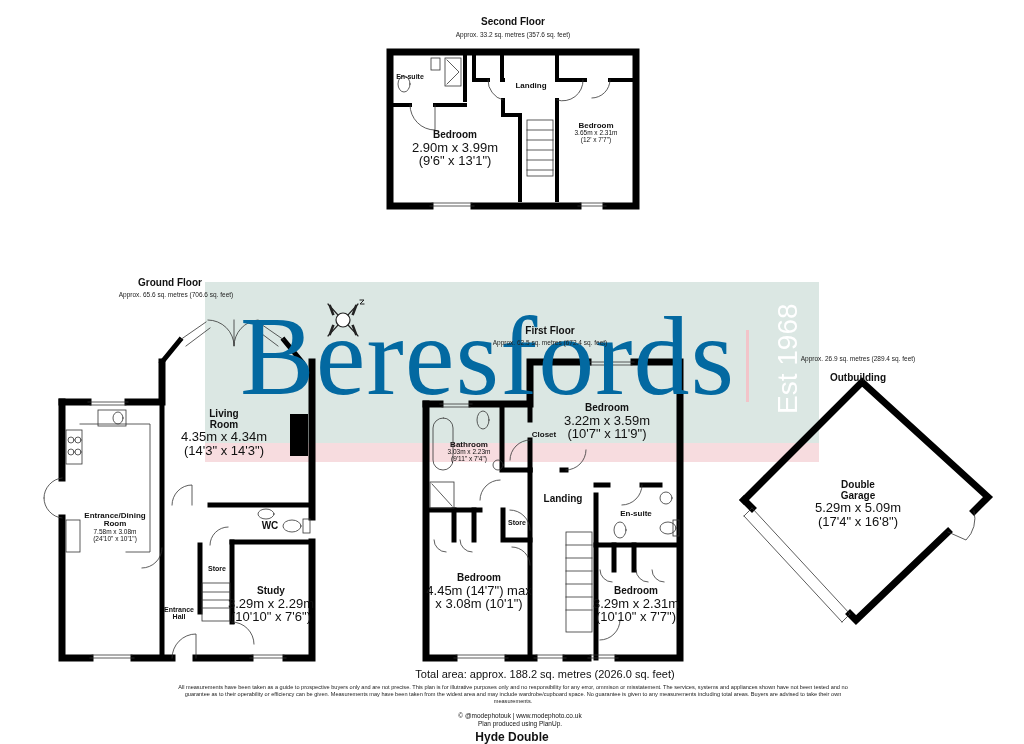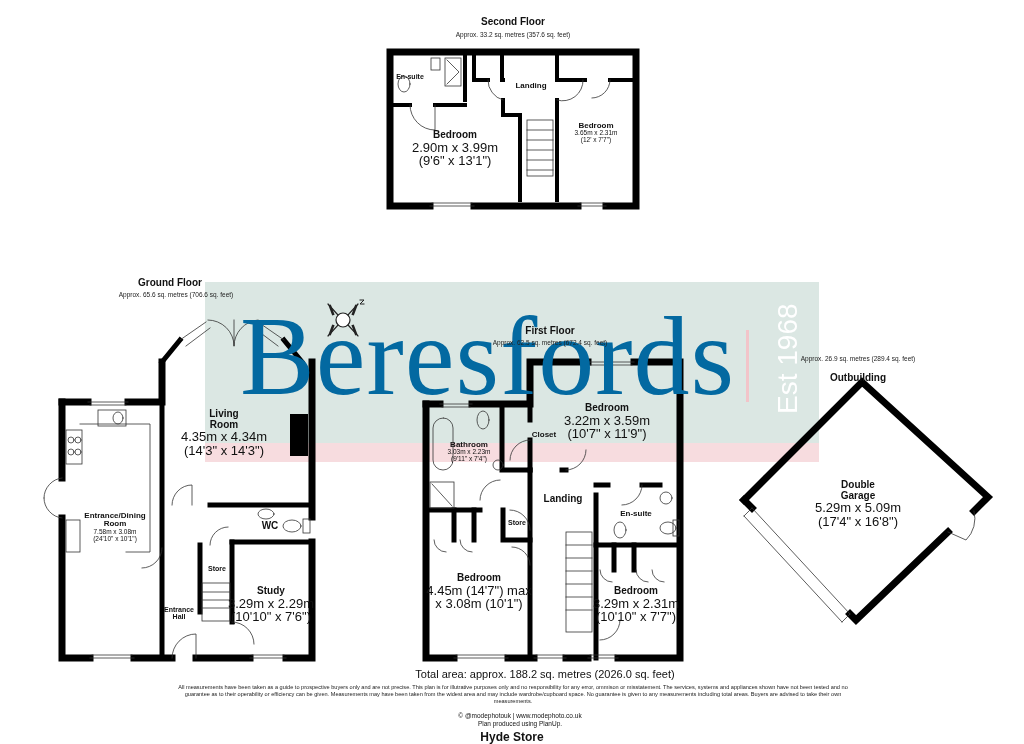--- a/index.html
+++ b/index.html
@@ -264,13 +264,13 @@
     <span class="dm">5.29m x 5.09m</span>
     <span class="dm">(17'4" x 16'8")</span>
   </div>
 
 <div class="total">Total area: approx. 188.2 sq. metres (2026.0 sq. feet)</div>
 <div class="disclaimer">All measurements have been taken as a guide to prospective buyers only and are not precise. This plan is for illutrative purposes only and no responsibility for any error, ommison or misstatement. The services, systems and appliances shown have not been tested and no guarantee as to their operability or efficiency can be given. Measurements may have been taken from the widest area and may include wardrobe/cupboard space. No guarantee is given to any measurements including total areas. Buyers are advised to take their own measurements.</div>
 <div class="credit">
   <div>© @modephotouk | www.modephoto.co.uk</div>
   <div>Plan produced using PlanUp.</div>
 </div>
-<div class="address">Hyde Store</div>
+<div class="address">Hyde Double</div>
 
 </body></html>

